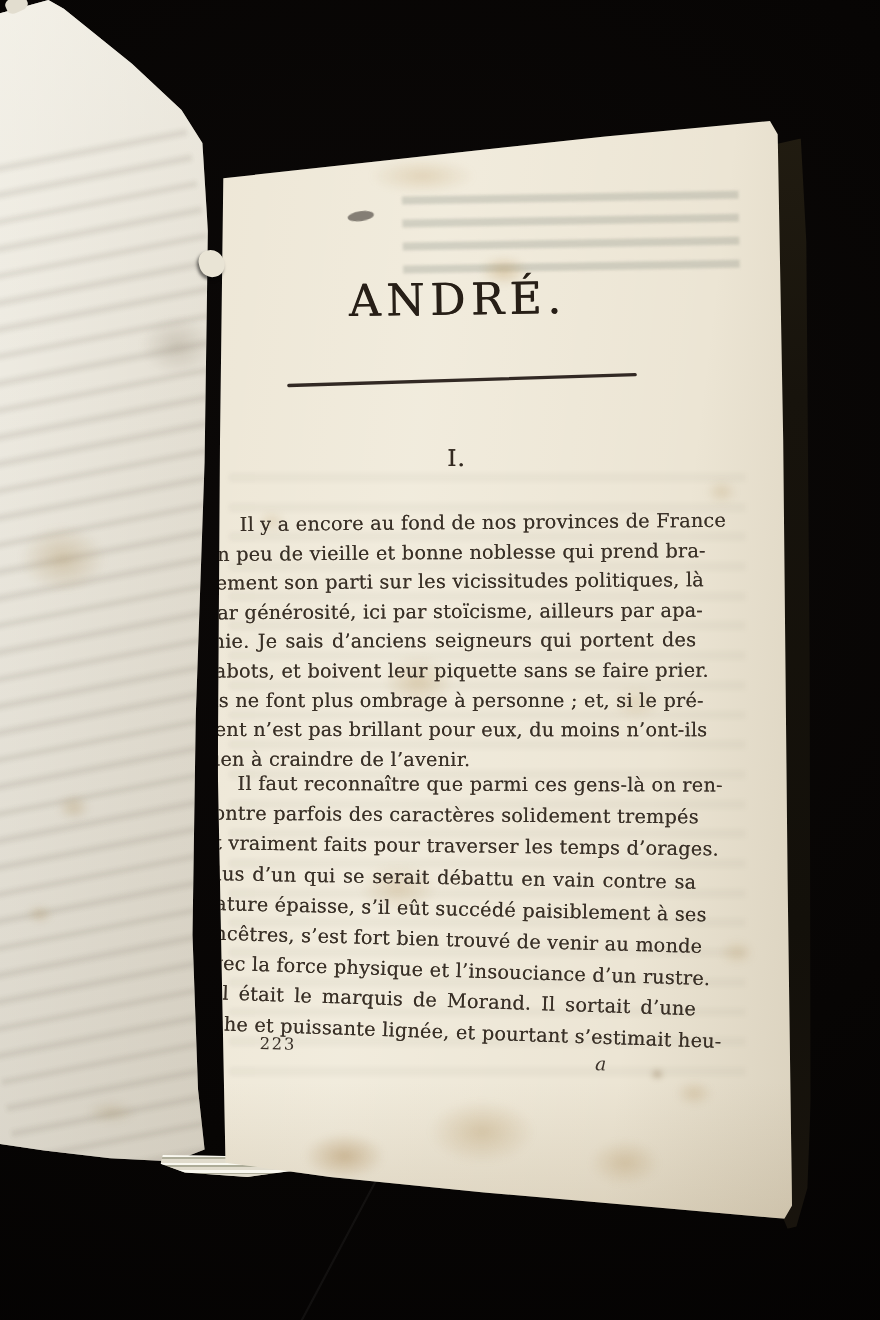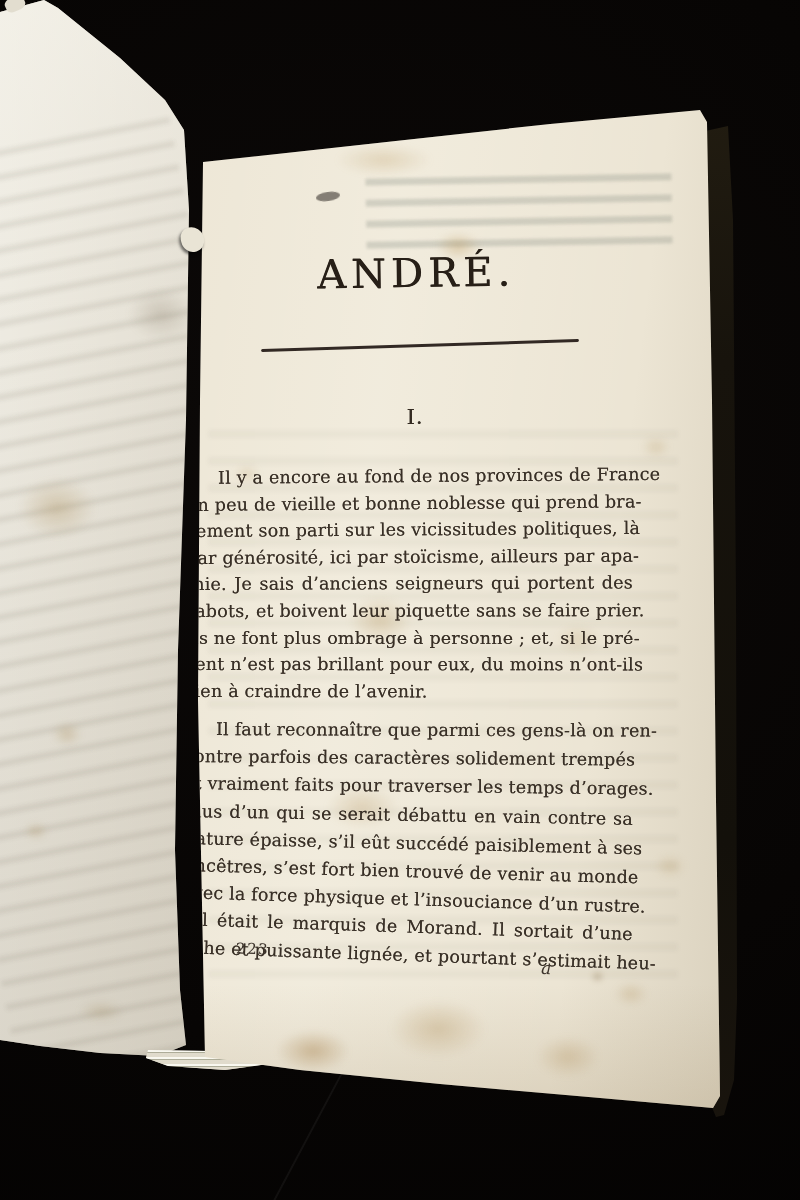--- a/index.html
+++ b/index.html
@@ -91,21 +91,21 @@
   .title{position:absolute;left:298px;top:250px;width:236px;text-align:center;
     font-size:40px;letter-spacing:5px;color:#271f17;transform:rotate(-0.8deg);
     text-shadow:0.5px 0 0 #271f17;}
   .rule{position:absolute;left:261px;top:344px;width:318px;height:3px;border-radius:2px;
     background:#322924;transform:rotate(-1.8deg);}
   .section{position:absolute;left:375px;top:405px;width:80px;text-align:center;
     font-size:21px;letter-spacing:1px;color:#332a21;text-shadow:0.3px 0 0 #332a21;}
   .para{position:absolute;font-size:17.5px;letter-spacing:0.2px;
     text-shadow:0 0 0.6px rgba(56,47,38,.75);}
   .p1{left:186px;top:468px;width:447px;}
-  .p2{left:184px;top:719px;width:449px;}
+  .p2{left:184px;top:703px;width:449px;}
   .line{height:26.6px;text-align:justify;text-align-last:justify;white-space:nowrap;
     transform-origin:0 50%;}
   .p2 .line{height:27.2px;}
   .indent{text-indent:32px;}
   .short{text-align-last:left;}
   .p1 .line:nth-child(1){transform:rotate(-0.5deg);}
   .p1 .line:nth-child(2){transform:rotate(-0.45deg);}
   .p1 .line:nth-child(3){transform:rotate(-0.4deg);}
   .p1 .line:nth-child(4){transform:rotate(-0.3deg);}
   .p1 .line:nth-child(5){transform:rotate(-0.2deg);}

